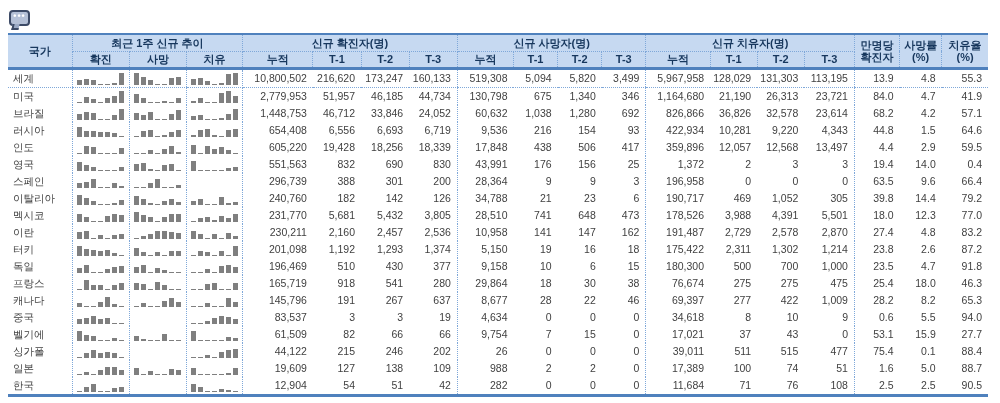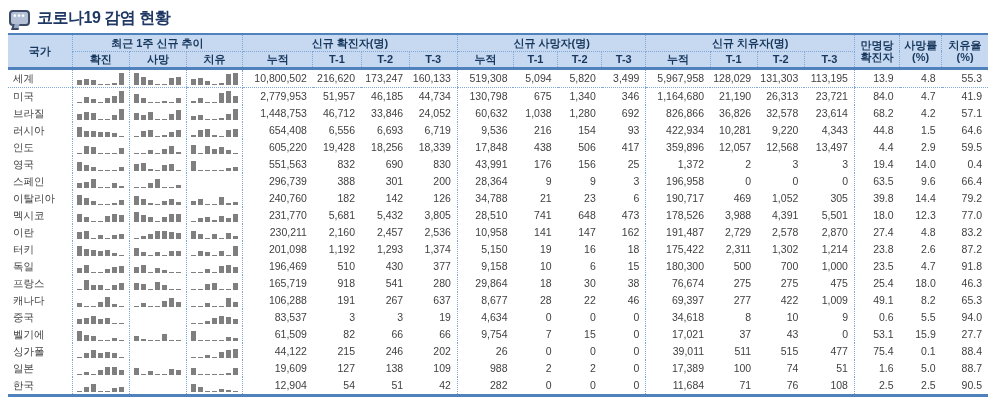--- a/index.html
+++ b/index.html
@@ -54,21 +54,20 @@
 </head>
 <body>
 
 <div class="page">
 
   <div class="title-row">
     <span class="bubble">
       <span class="dots">•••</span>
       <span class="tail"></span>
     </span>
-    <span class="page-title">코로나19 감염 현황</span>
   </div>
 
   <table>
     <colgroup>
       <col style="width:64px">
       <col style="width:57px">
         <col style="width:57px">
         <col style="width:56px">
       <col style="width:70px">
         <col style="width:48px">
@@ -820,33 +819,33 @@
             <div class="bars">
               <div class="bar" style="height: 1px;"></div>
               <div class="bar" style="height: 1px;"></div>
               <div class="bar" style="height: 4px;"></div>
               <div class="bar" style="height: 1px;"></div>
               <div class="bar" style="height: 1px;"></div>
               <div class="bar" style="height: 9px;"></div>
               <div class="bar" style="height: 5px;"></div>
             </div>
           </td>
-      <td class="num gl">106,288</td>
+      <td class="num gl">145,796</td>
       <td class="num">191</td>
       <td class="num">267</td>
       <td class="num">637</td>
       <td class="num gl">8,677</td>
       <td class="num">28</td>
       <td class="num">22</td>
       <td class="num">46</td>
       <td class="num gl">69,397</td>
       <td class="num">277</td>
       <td class="num">422</td>
       <td class="num">1,009</td>
-      <td class="num gl">49.1</td>
+      <td class="num gl">28.2</td>
       <td class="num">8.2</td>
       <td class="num">65.3</td>
     </tr>
 
     <tr>
       <td class="country">중국</td>
       <td class="spark gl">
             <div class="bars">
               <div class="bar" style="height: 5px;"></div>
               <div class="bar" style="height: 6px;"></div>

